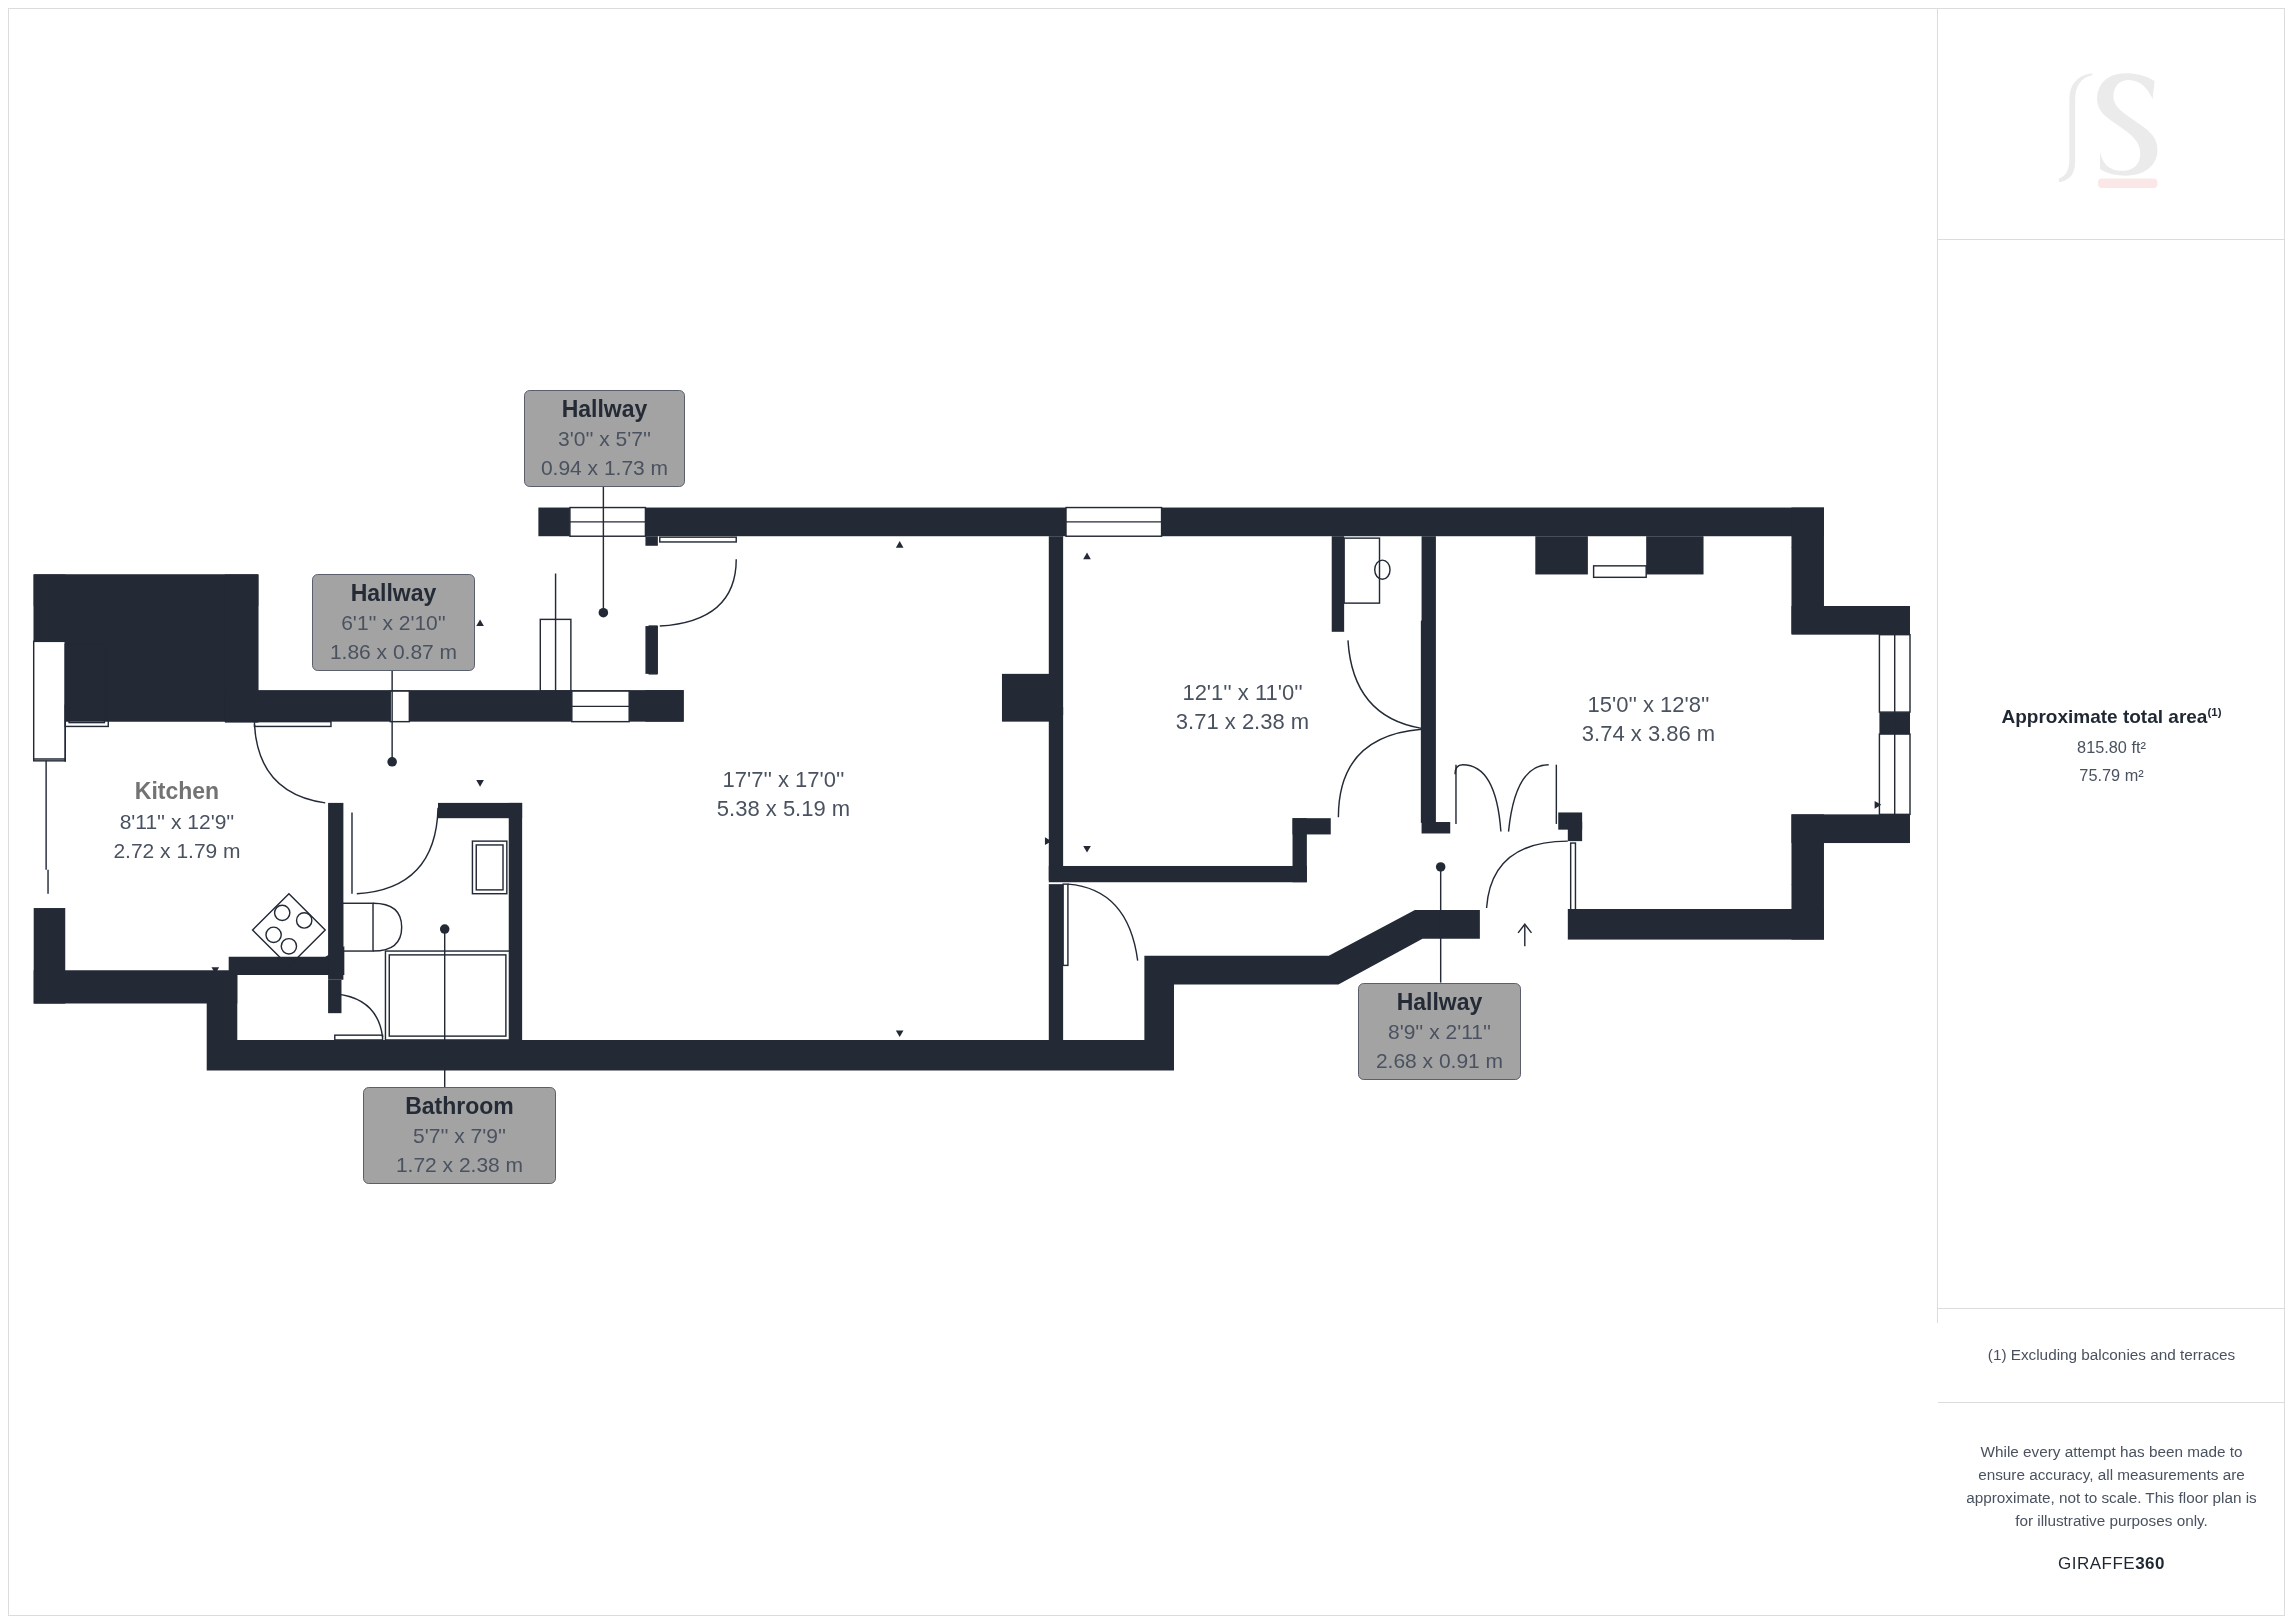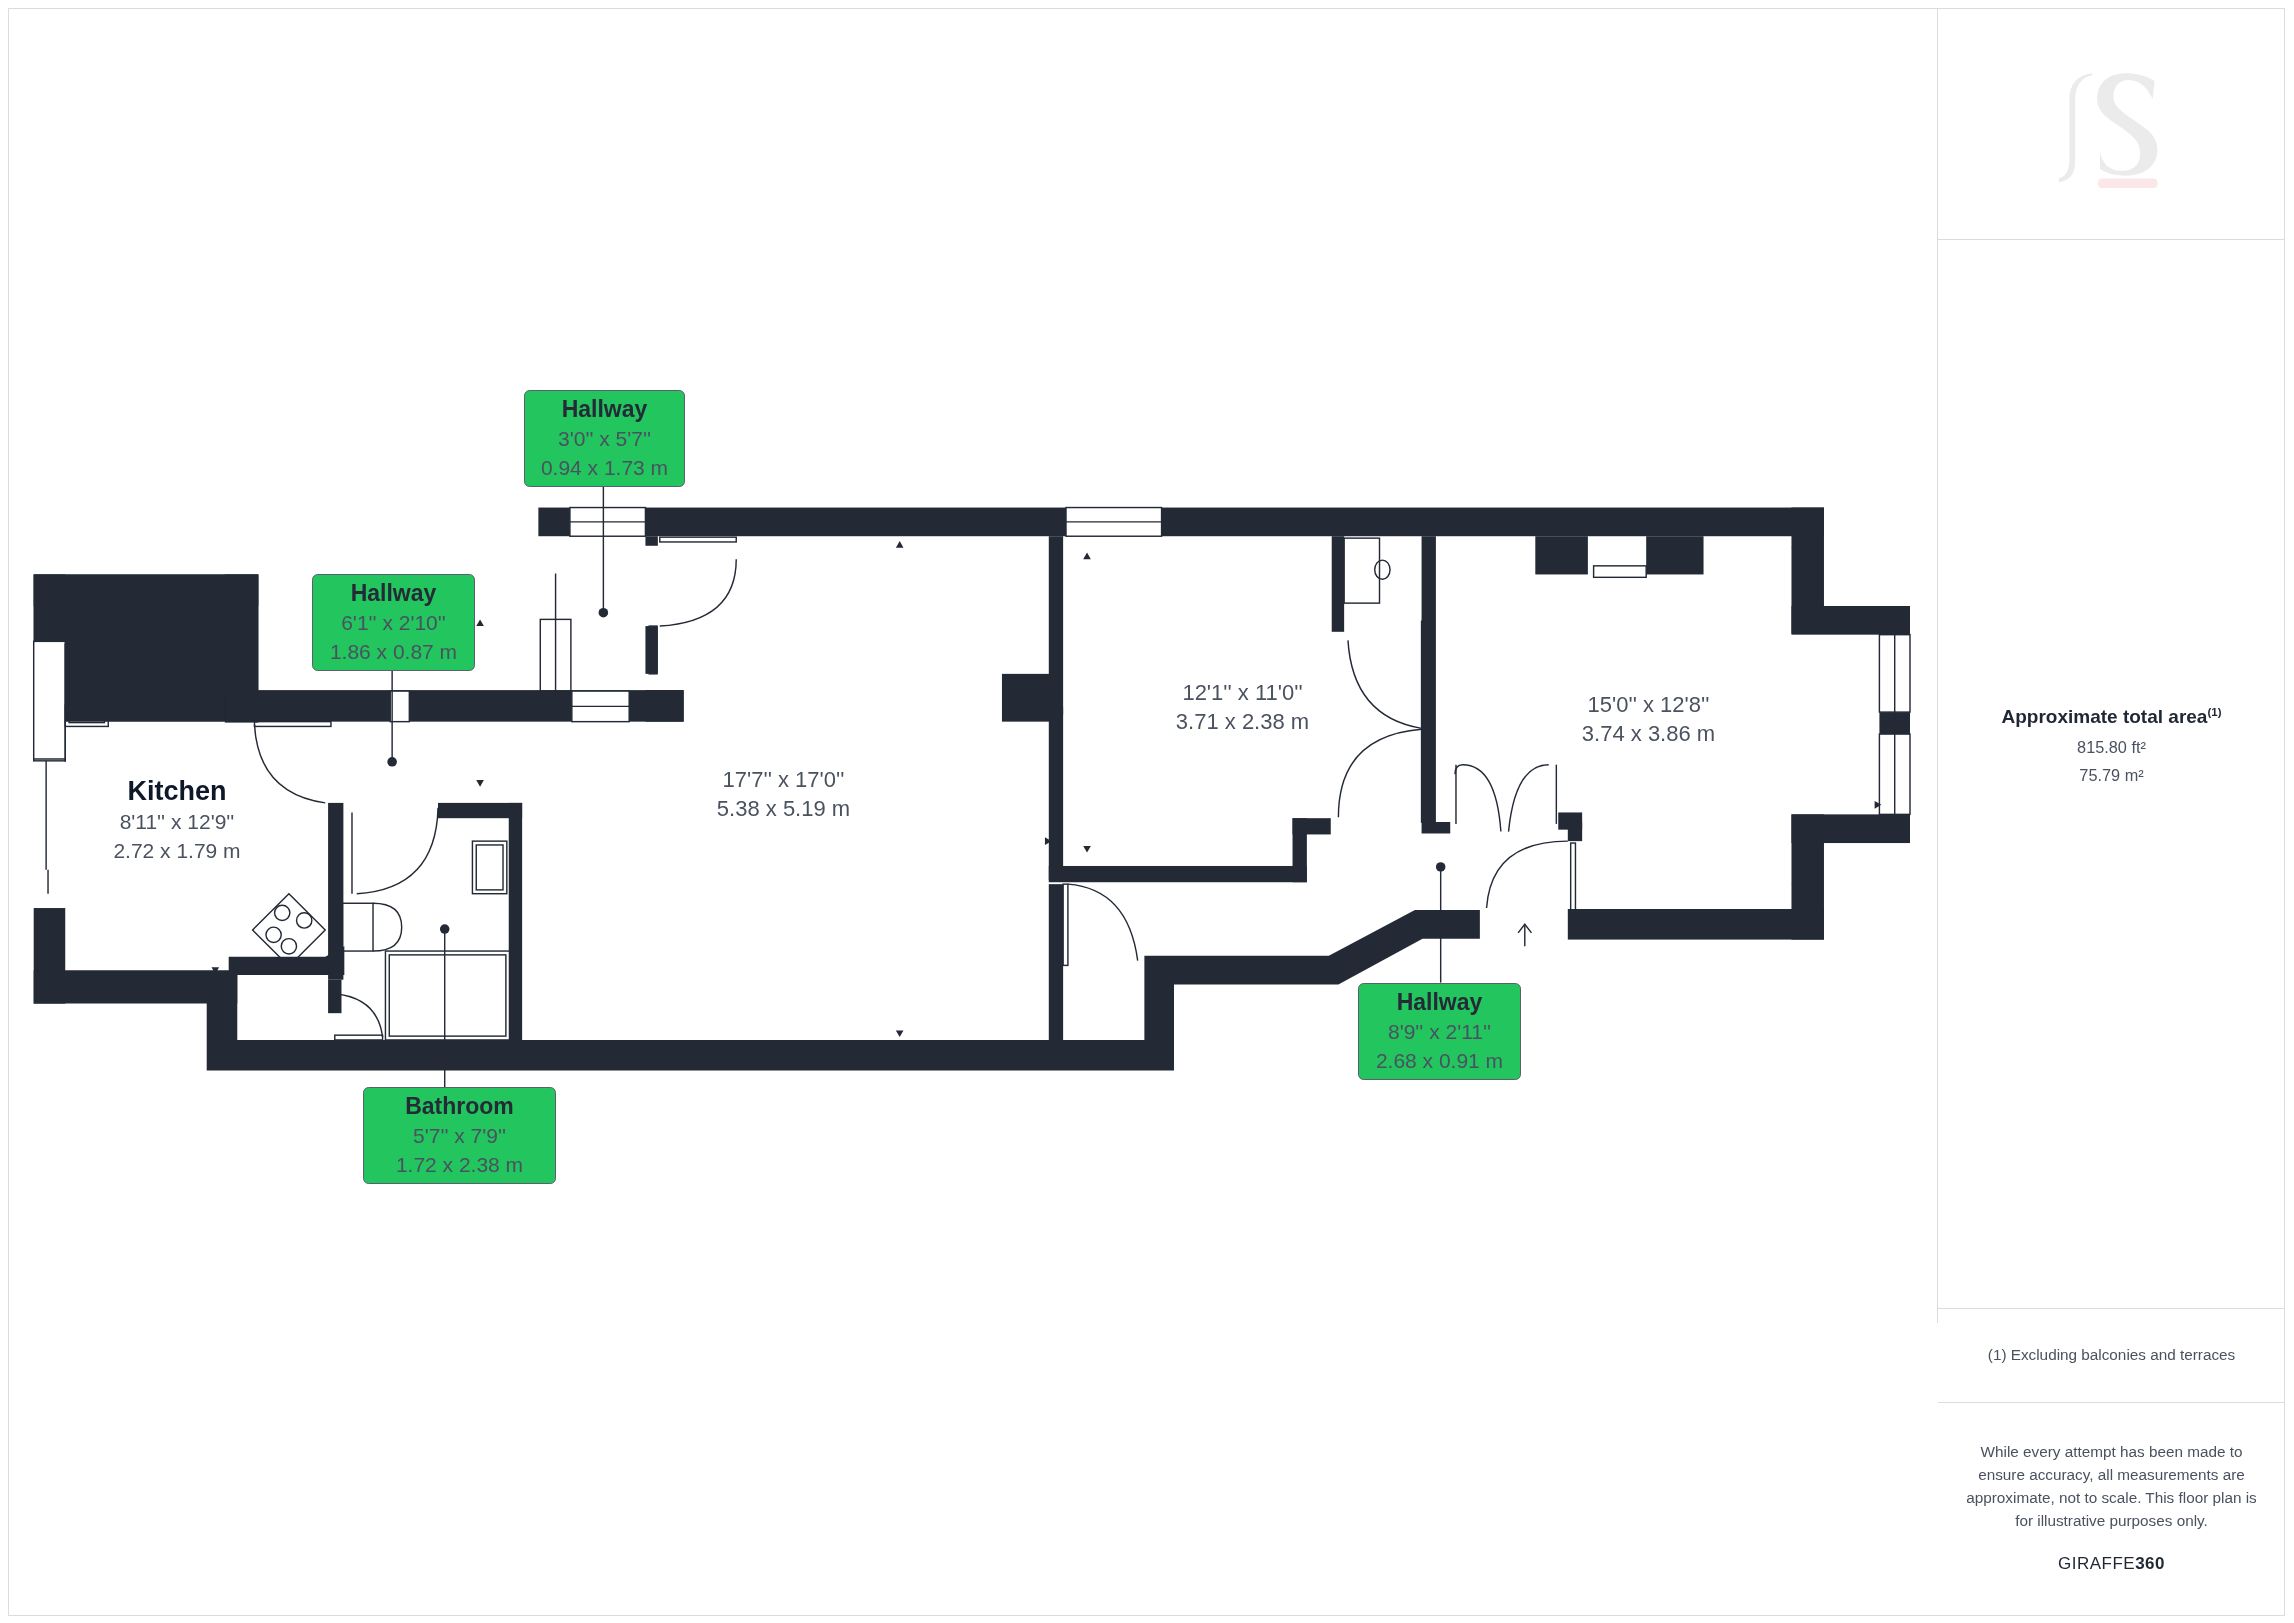--- a/index.html
+++ b/index.html
@@ -10,26 +10,26 @@
   .logo { position:absolute; left:0; top:0; width:100%; height:231px; display:flex; align-items:center; justify-content:center; }
   .area { position:absolute; left:0; top:698px; width:100%; text-align:center; }
   .area-title { font-weight:bold; font-size:19px; color:#1f2733; }
   .area-title sup { font-size:11.5px; }
   .area-val { font-size:16.3px; color:#4a5260; margin-top:9.6px; }
   .foot1 { position:absolute; left:0; top:1300px; width:100%; height:94px; display:flex; align-items:center; justify-content:center; font-size:15.3px; color:#4a5260; }
   .disclaimer { position:absolute; left:23px; right:23px; top:1432px; text-align:center; font-size:15.3px; line-height:23px; color:#4a5260; }
   .brand { position:absolute; left:0; top:1546px; width:100%; text-align:center; font-size:17px; color:#1f2733; letter-spacing:0.5px; }
   .brand b { font-weight:bold; }
   .plan { position:absolute; left:0; top:0; width:1937px; height:1623px; }
-  .label { position:absolute; background:#22c55e; border:1.9px solid #5a606b; border-radius:5.7px; text-align:center; padding:3.8px 9.6px; box-sizing:border-box; }
+  .label { position:absolute; background:#a3a3a3; border:1.9px solid #5a606b; border-radius:5.7px; text-align:center; padding:3.8px 9.6px; box-sizing:border-box; }
   .label .t { font-weight:bold; font-size:23px; color:#242b36; line-height:29px; }
   .label .d { font-size:21px; color:#4a5260; line-height:29px; }
   .dim { position:absolute; text-align:center; font-size:22px; color:#4a5260; line-height:29px; }
   .kitchen { position:absolute; text-align:center; }
-  .kitchen .t { font-weight:bold; font-size:27px; color:#0f172a; line-height:31px; }
+  .kitchen .t { font-weight:bold; font-size:23px; color:#737373; line-height:31px; }
   .kitchen .d { font-size:21px; color:#4a5260; line-height:29px; }
 </style>
 </head>
 <body>
 
 <div class="frame"></div>
 
 <div class="plan">
   <svg width="1937" height="1623" viewBox="0 0 2026 1698">
     <defs>

